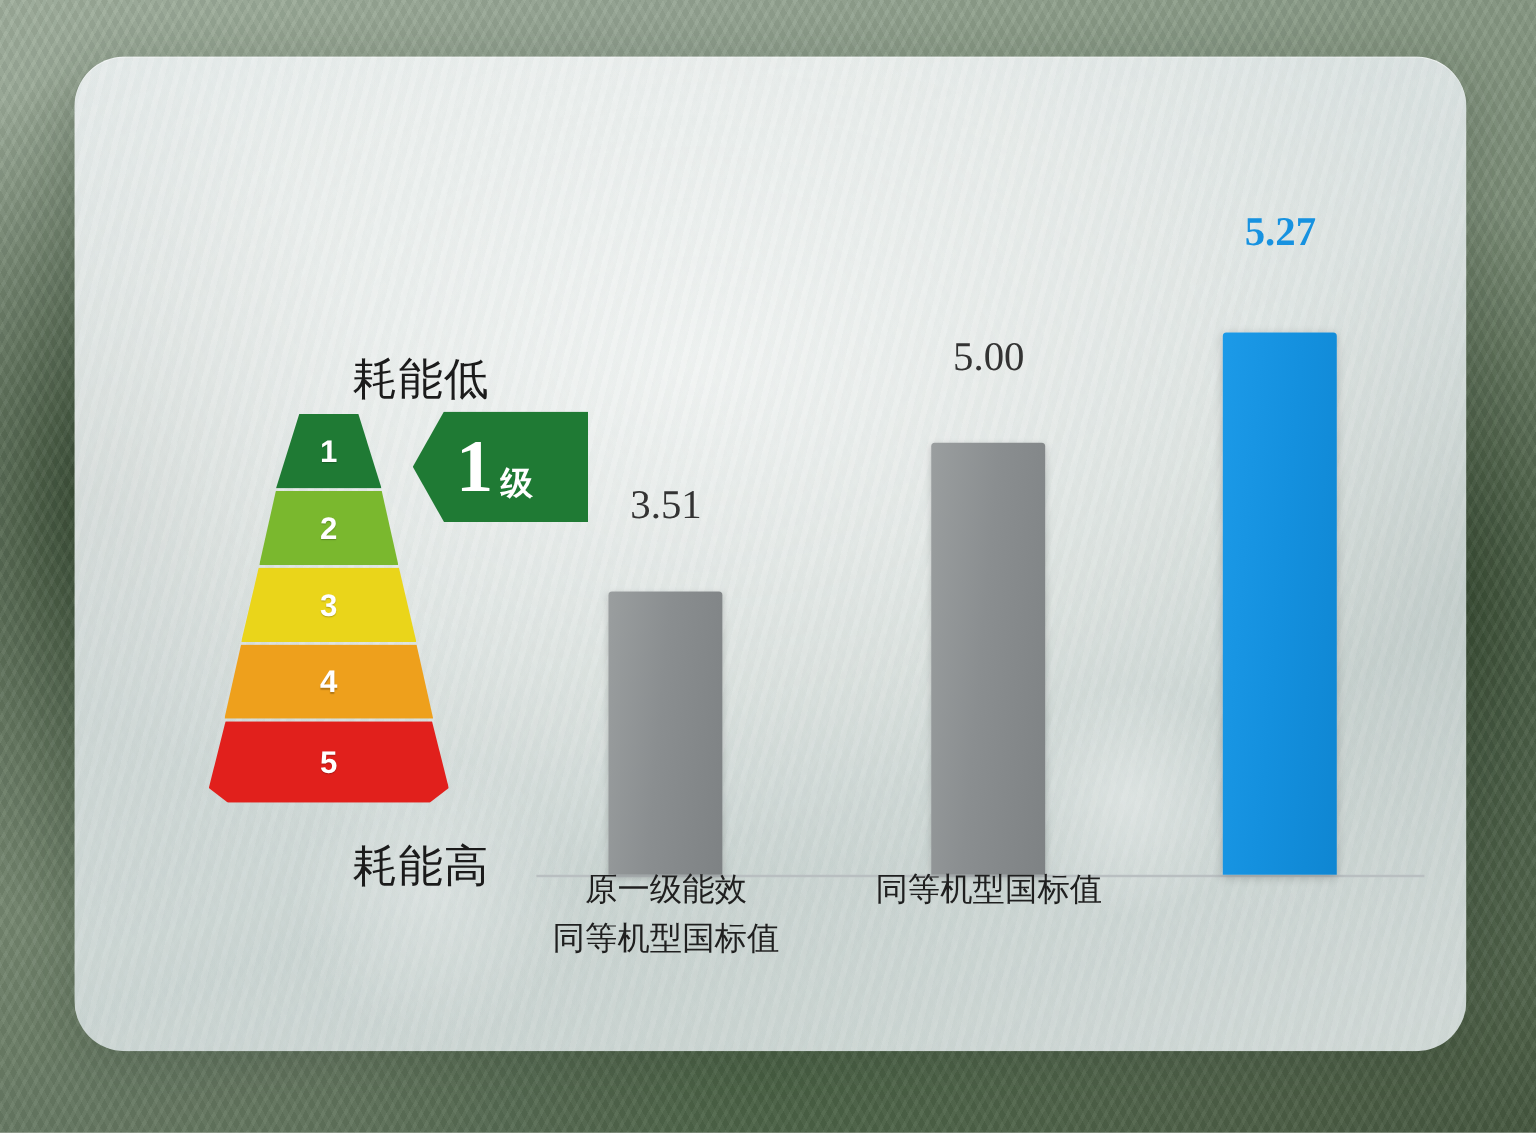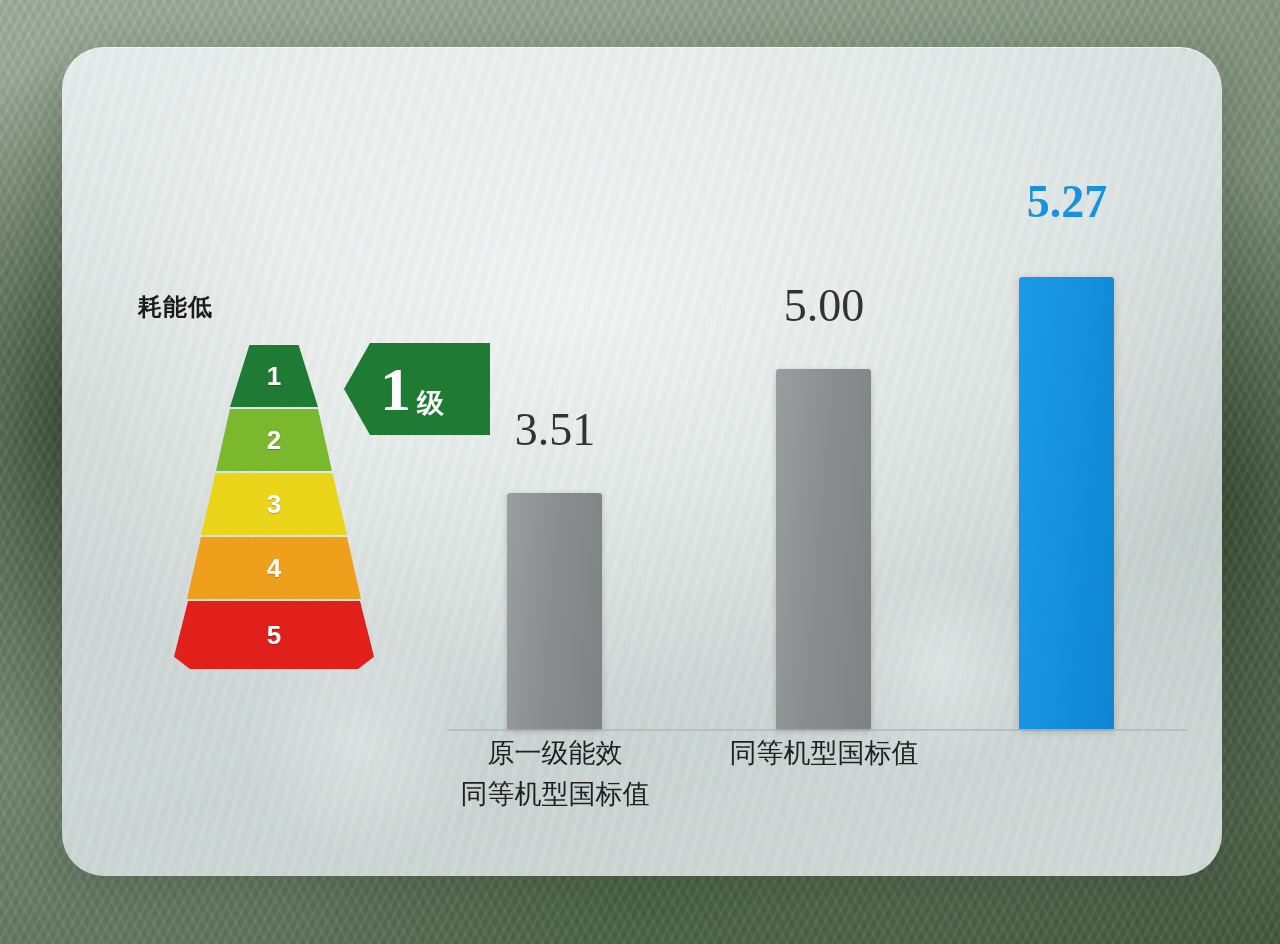--- a/index.html
+++ b/index.html
@@ -70,23 +70,23 @@
     position: absolute;
     left: 76px;
     top: 200px;
     width: 270px;
     height: 520px;
   }
   .scale-caption {
     position: absolute;
     left: 0;
     width: 270px;
-    text-align: left;
-    font-size: 24px;
-    font-weight: bold;
+    text-align: right;
+    font-size: 37px;
+    font-weight: normal;
     color: #1b1b1b;
     letter-spacing: 1px;
   }
   #caption-low { top: 44px; }
   #caption-high { top: 450px; }
 
   #pyramid {
     position: absolute;
     left: 36px;
     top: 98px;
@@ -171,21 +171,21 @@
     height: 720px;
   }
   #col-0 { left: 8px; }
   #col-1 { left: 264px; margin-left: 13px; }
   #col-2 { left: 520px; }
 
   .bar-value {
     position: absolute;
     width: 200px;
     text-align: center;
-    font-size: 46px;
+    font-size: 34px;
     color: #333333;
     font-family: "Liberation Serif", serif;
   }
   .bar-value.accent { color: #1792e0; font-weight: bold; }
 
   .bar {
     position: absolute;
     bottom: 128px;
     left: 52px;
     width: 95px;
@@ -195,21 +195,21 @@
     background: linear-gradient(95deg, #9a9e9f 0%, #8a8e90 45%, #7e8284 100%);
     box-shadow: 0 2px 6px rgba(0,0,0,0.18);
   }
   .bar.blue {
     background: linear-gradient(95deg, #1c9ae8 0%, #1490de 50%, #0f86d2 100%);
     box-shadow: 0 2px 8px rgba(0,0,0,0.18);
   }
 
   .bar-label {
     position: absolute;
-    top: 596px;
+    top: 584px;
     width: 220px;
     left: -10px;
     text-align: center;
     font-size: 27px;
     color: #1f1f1f;
     line-height: 1.5;
   }
   .bar-label .l2 { display: block; }
 </style>
 </head>
@@ -234,20 +234,21 @@
           <span>3</span>
         </div>
         <div class="prow" id="p4">
           <span>4</span>
         </div>
         <div class="prow" id="p5">
           <span>5</span>
         </div>
       </div>
 
+      <div class="scale-caption" id="caption-high">耗能高</div>
     </div>
 
     <div id="grade-tag">
       <span id="grade-number">1</span>
       <span id="grade-unit">级</span>
     </div>
 
     <div id="chart">
       <div id="axis"></div>
 

